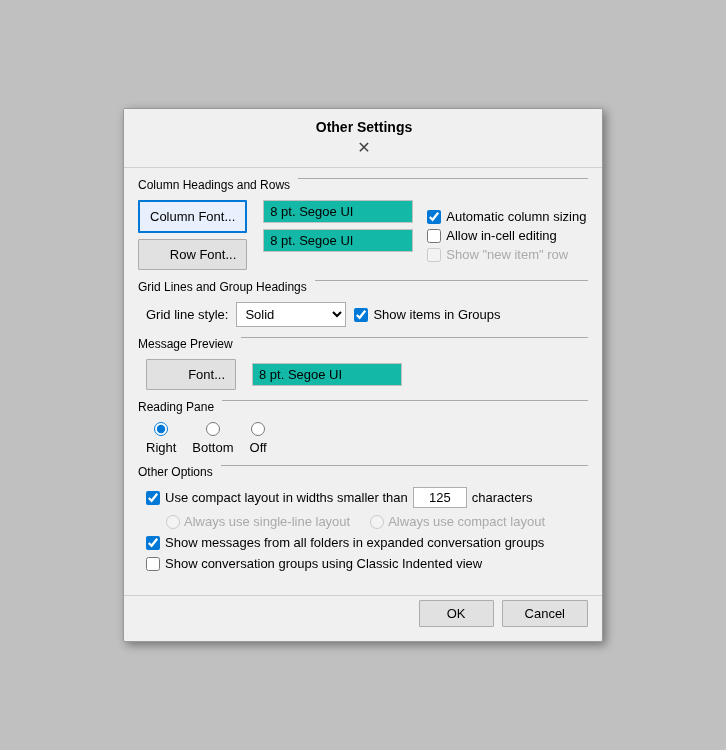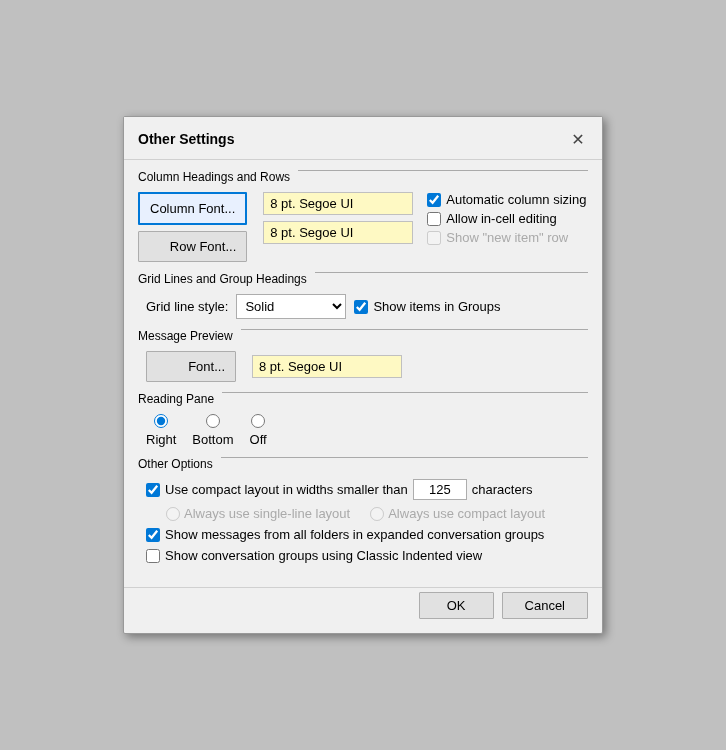--- a/index.html
+++ b/index.html
@@ -19,20 +19,21 @@
       width: 480px;
       border-radius: 2px;
     }
     .title-bar {
       background: #f0f0f0;
       border-bottom: 1px solid #d0d0d0;
       padding: 10px 12px 8px 14px;
       display: flex;
       justify-content: space-between;
       align-items: center;
+      flex-direction: column;
     }
     .title-bar-text {
       font-size: 14px;
       font-weight: 600;
       color: #000;
     }
     .close-btn {
       width: 24px;
       height: 24px;
       background: none;
@@ -76,21 +77,21 @@
       text-align: right;
       color: #000;
       border-radius: 1px;
     }
     .btn-highlighted {
       border: 2px solid #0078d7;
       background: #e8f0fe;
     }
     .font-display {
       border: 1px solid #c0c0c0;
-      background: #fef9c3;
+      background: #14b8a6;
       padding: 3px 6px;
       font-size: 13px;
       min-width: 150px;
       margin-left: 8px;
       color: #000;
     }
     .col-headings-content {
       display: flex;
       align-items: flex-start;
     }
@@ -103,20 +104,21 @@
       display: flex;
       flex-direction: column;
       gap: 6px;
       margin-left: 8px;
     }
     .col-checks {
       display: flex;
       flex-direction: column;
       gap: 4px;
       margin-left: 14px;
+      margin-top: 9px;
     }
     .check-row {
       display: flex;
       align-items: center;
       gap: 5px;
       font-size: 13px;
       color: #000;
     }
     .check-row.disabled {
       color: #aaa;

